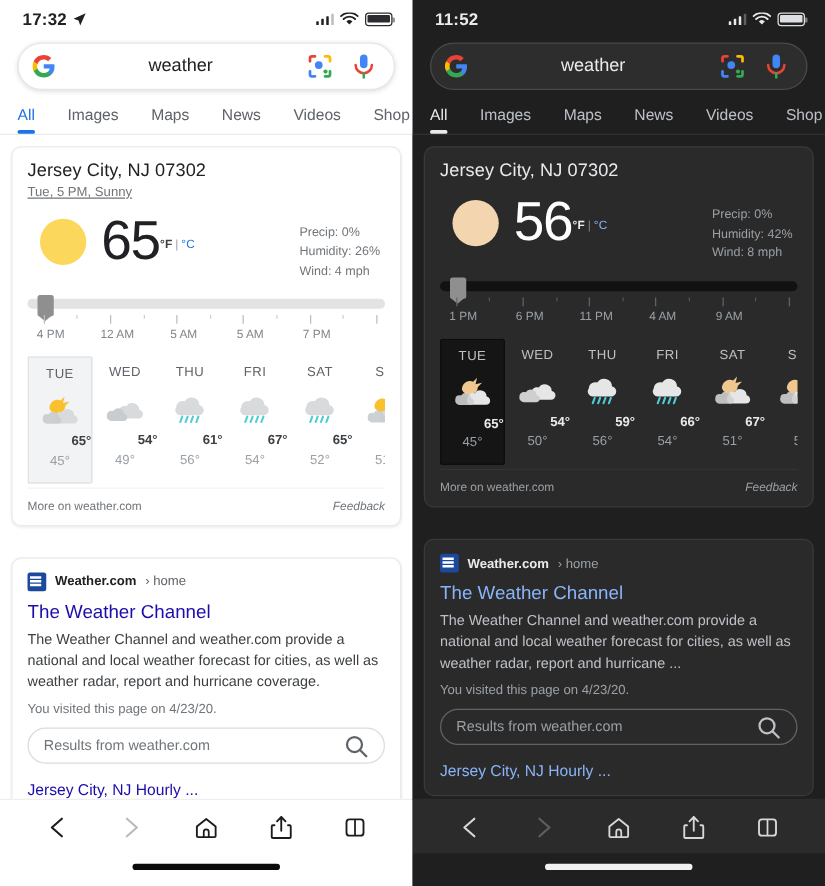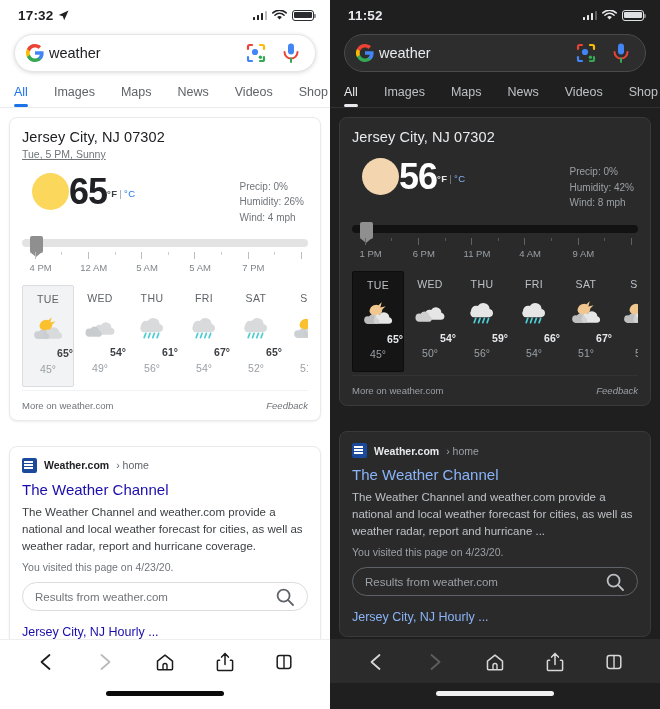--- a/index.html
+++ b/index.html
@@ -26,21 +26,21 @@
   .bars i:nth-child(2) { height: 5px; }
   .bars i:nth-child(3) { height: 7px; }
   .bars i:nth-child(4) { height: 9px; opacity: .32; }
   .phone.light .bars i:nth-child(4){ opacity:.3; }
   .batt { width: 22px; height: 11px; border: 1.3px solid currentColor; border-radius: 3px; position: relative; opacity: .95; padding: 1.3px; }
   .batt::after { content:""; position:absolute; right:-3.2px; top: 3px; width: 1.8px; height: 4px; background: currentColor; border-radius: 0 1px 1px 0; opacity:.5; }
   .batt span { display:block; height:100%; width:100%; background: currentColor; border-radius: 1px; }
 
   
   .searchwrap { padding: 4px 14px 0; flex: 0 0 auto; }
-  .searchbar { height: 38px; border-radius: 19px; display: flex; align-items: center; padding: 0 12px 0 11px; gap: 4px; }
+  .searchbar { height: 38px; border-radius: 19px; display: flex; align-items: center; padding: 0 12px 0 11px; gap: 26px; text-align: center; }
   .phone.light .searchbar { background: #fff; border: 1px solid #e4e6e8; box-shadow: 0 1px 4px rgba(32,33,36,.16); }
   .phone.dark  .searchbar { background: #2d2d2d; border: 1px solid #4a4a4a; }
   .q-text { flex: 1; font-size: 14.5px; }
   .phone.light .q-text { color: #202124; }
   .phone.dark  .q-text { color: #e8eaed; }
   .sb-icons { display: flex; align-items: center; gap: 11px; }
 
   
   .tabs { display: flex; gap: 0; padding: 0 14px; margin-top: 7px; position: relative; flex: 0 0 auto; }
   .tab { font-size: 12.5px; padding: 6px 0 8px; margin-right: 26px; white-space: nowrap; position: relative; }
@@ -70,21 +70,21 @@
   .phone.dark  .wx-city { color: #e8eaed; }
   .wx-sub { font-size: 10.5px; margin-top: 3px; }
   .phone.light .wx-sub { color: #70757a; text-decoration: underline; }
   .phone.dark  .wx-sub { color: #9aa0a6; }
 
   .wx-main { display: flex; align-items: flex-start; margin-top: 13px; }
   .wx-left { display: flex; align-items: center; padding-left: 10px; }
   .sun { width: 37px; height: 37px; border-radius: 50%; flex: 0 0 37px; }
   .phone.light .sun { background: #fbd75b; }
   .phone.dark  .sun { background: #f3d5b0; }
-  .bigtemp { font-size: 36px; font-weight: 700; line-height: .92; letter-spacing: -1px; }
+  .bigtemp { font-size: 44px; font-weight: 400; line-height: .92; margin-left: 12px; letter-spacing: -1px; }
   .phone.light .bigtemp { color: #202124; }
   .phone.dark  .bigtemp { color: #ffffff; }
   .units { font-size: 9.5px; margin-top: 4px; white-space: nowrap; letter-spacing: .3px; }
   .u-f { font-weight: 700; }
   .phone.light .u-f { color: #3c4043; }
   .phone.dark  .u-f { color: #e8eaed; }
   .u-sep { margin: 0 2px; }
   .phone.light .u-sep { color: #9aa0a6; }
   .phone.dark  .u-sep { color: #80868b; }
   .u-c { }

